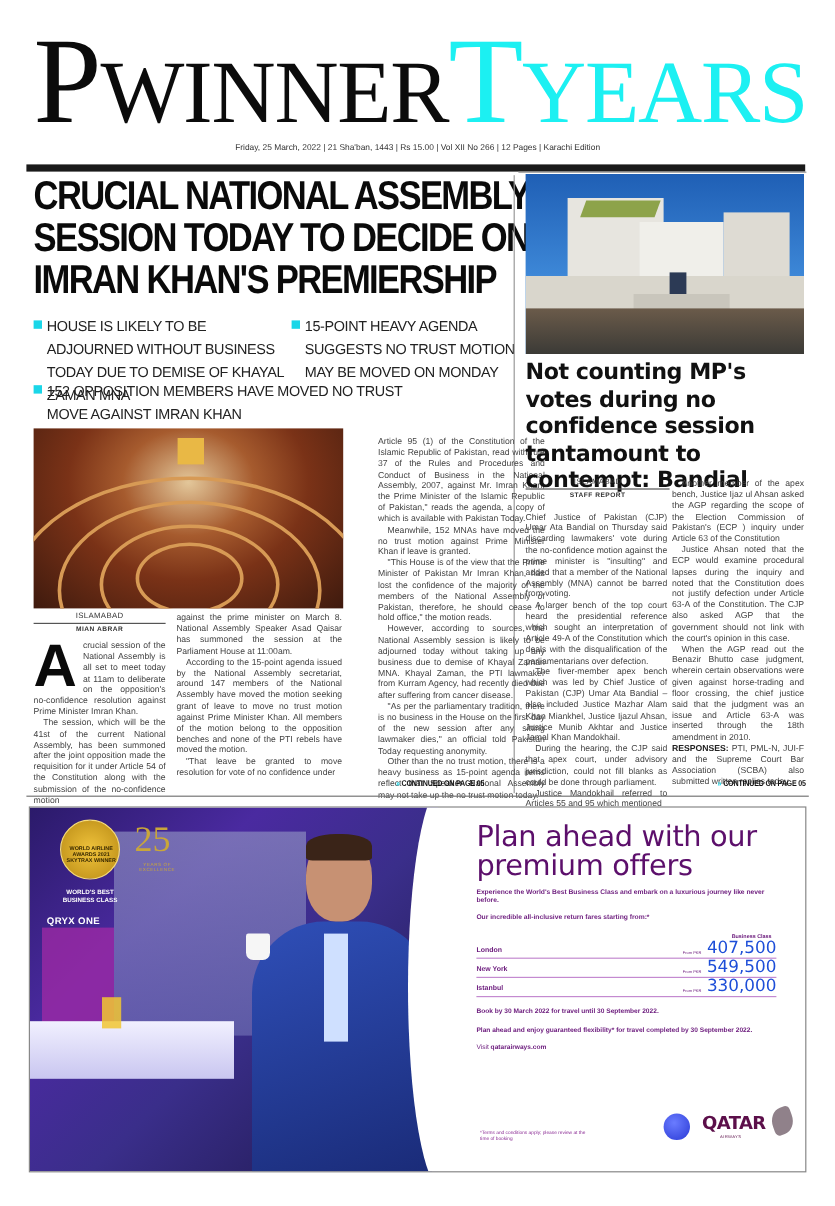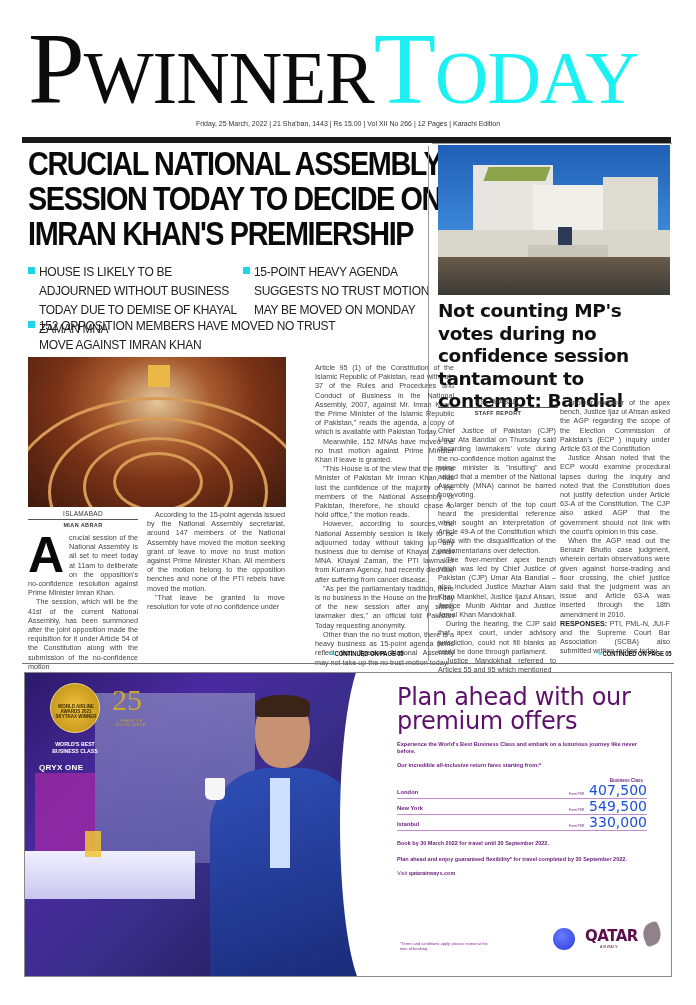--- a/index.html
+++ b/index.html
@@ -108,21 +108,21 @@
   .oneworld { position: absolute; left: 528px; top: 255px; width: 22px; height: 22px; border-radius: 50%; background: radial-gradient(circle at 40% 35%, #6a7cff, #2a3ad6); }
   .qatar { position: absolute; left: 560px; top: 254px; font-family: "DejaVu Sans", sans-serif; font-weight: bold; font-size: 15px; color: #5c0f4a; letter-spacing: -0.5px; }
   .qatar-sub { position: absolute; left: 575px; top: 272px; font-size: 3.5px; color: #5c0f4a; letter-spacing: .3px; }
   .oryx-logo { position: absolute; left: 618px; top: 250px; width: 18px; height: 22px; background: #7d6b75; border-radius: 60% 20% 60% 20%; transform: rotate(-20deg); opacity: .85; }
 </style>
 </head>
 <body>
 
 <div class="masthead">
   <div class="mast-title">
-    <span class="big dark">P</span><span class="small dark">WINNER</span><span class="big cyan">T</span><span class="small cyan">ODAY</span>
+    <span class="big dark">P</span><span class="small dark">WINNER</span><span class="big cyan">T</span><span class="small cyan">YEARS</span>
   </div>
 </div>
 <div class="dateline">Friday, 25 March, 2022 | 21 Sha'ban, 1443 | Rs 15.00 | Vol XII No 266 | 12 Pages | Karachi Edition</div>
 <div class="topbar"></div>
 
 <div class="headline">
   <div>CRUCIAL NATIONAL ASSEMBLY</div>
   <div>SESSION TODAY TO DECIDE ON</div>
   <div>IMRAN KHAN'S PREMIERSHIP</div>
 </div>
@@ -158,20 +158,21 @@
   <div class="byline-rule"></div>
   <div class="byline-name">MIAN ABRAR</div>
 </div>
 
 <div class="col c1">
   <span class="dropcap">A</span>
   <p class="noind">crucial session of the National Assembly is all set to meet today at 11am to deliberate on the opposition's no-confidence resolution against Prime Minister Imran Khan.</p>
   <p>The session, which will be the 41st of the current National Assembly, has been summoned after the joint opposition made the requisition for it under Article 54 of the Constitution along with the submission of the no-confidence motion</p>
 </div>
 <div class="col c2">
+  <p class="noind">against the prime minister on March 8. National Assembly Speaker Asad Qaisar has summoned the session at the Parliament House at 11:00am.</p>
   <p>According to the 15-point agenda issued by the National Assembly secretariat, around 147 members of the National Assembly have moved the motion seeking grant of leave to move no trust motion against Prime Minister Khan. All members of the motion belong to the opposition benches and none of the PTI rebels have moved the motion.</p>
   <p>"That leave be granted to move resolution for vote of no confidence under</p>
 </div>
 <div class="col c3">
   <p class="noind">Article 95 (1) of the Constitution of the Islamic Republic of Pakistan, read with rule 37 of the Rules and Procedures and Conduct of Business in the National Assembly, 2007, against Mr. Imran Khan, the Prime Minister of the Islamic Republic of Pakistan," reads the agenda, a copy of which is available with Pakistan Today.</p>
   <p>Meanwhile, 152 MNAs have moved the no trust motion against Prime Minister Khan if leave is granted.</p>
   <p>"This House is of the view that the Prime Minister of Pakistan Mr Imran Khan, has lost the confidence of the majority of the members of the National Assembly of Pakistan, therefore, he should cease to hold office," the motion reads.</p>
   <p>However, according to sources, the National Assembly session is likely to be adjourned today without taking up any business due to demise of Khayal Zaman MNA. Khayal Zaman, the PTI lawmaker from Kurram Agency, had recently died due after suffering from cancer disease.</p>
   <p>"As per the parliamentary tradition, there is no business in the House on the first day of the new session after any sitting lawmaker dies," an official told Pakistan Today requesting anonymity.</p>
   <p>Other than the no trust motion, there is a heavy business as 15-point agenda items reflect that Speaker National Assembly may not take up the no trust motion today.</p>

